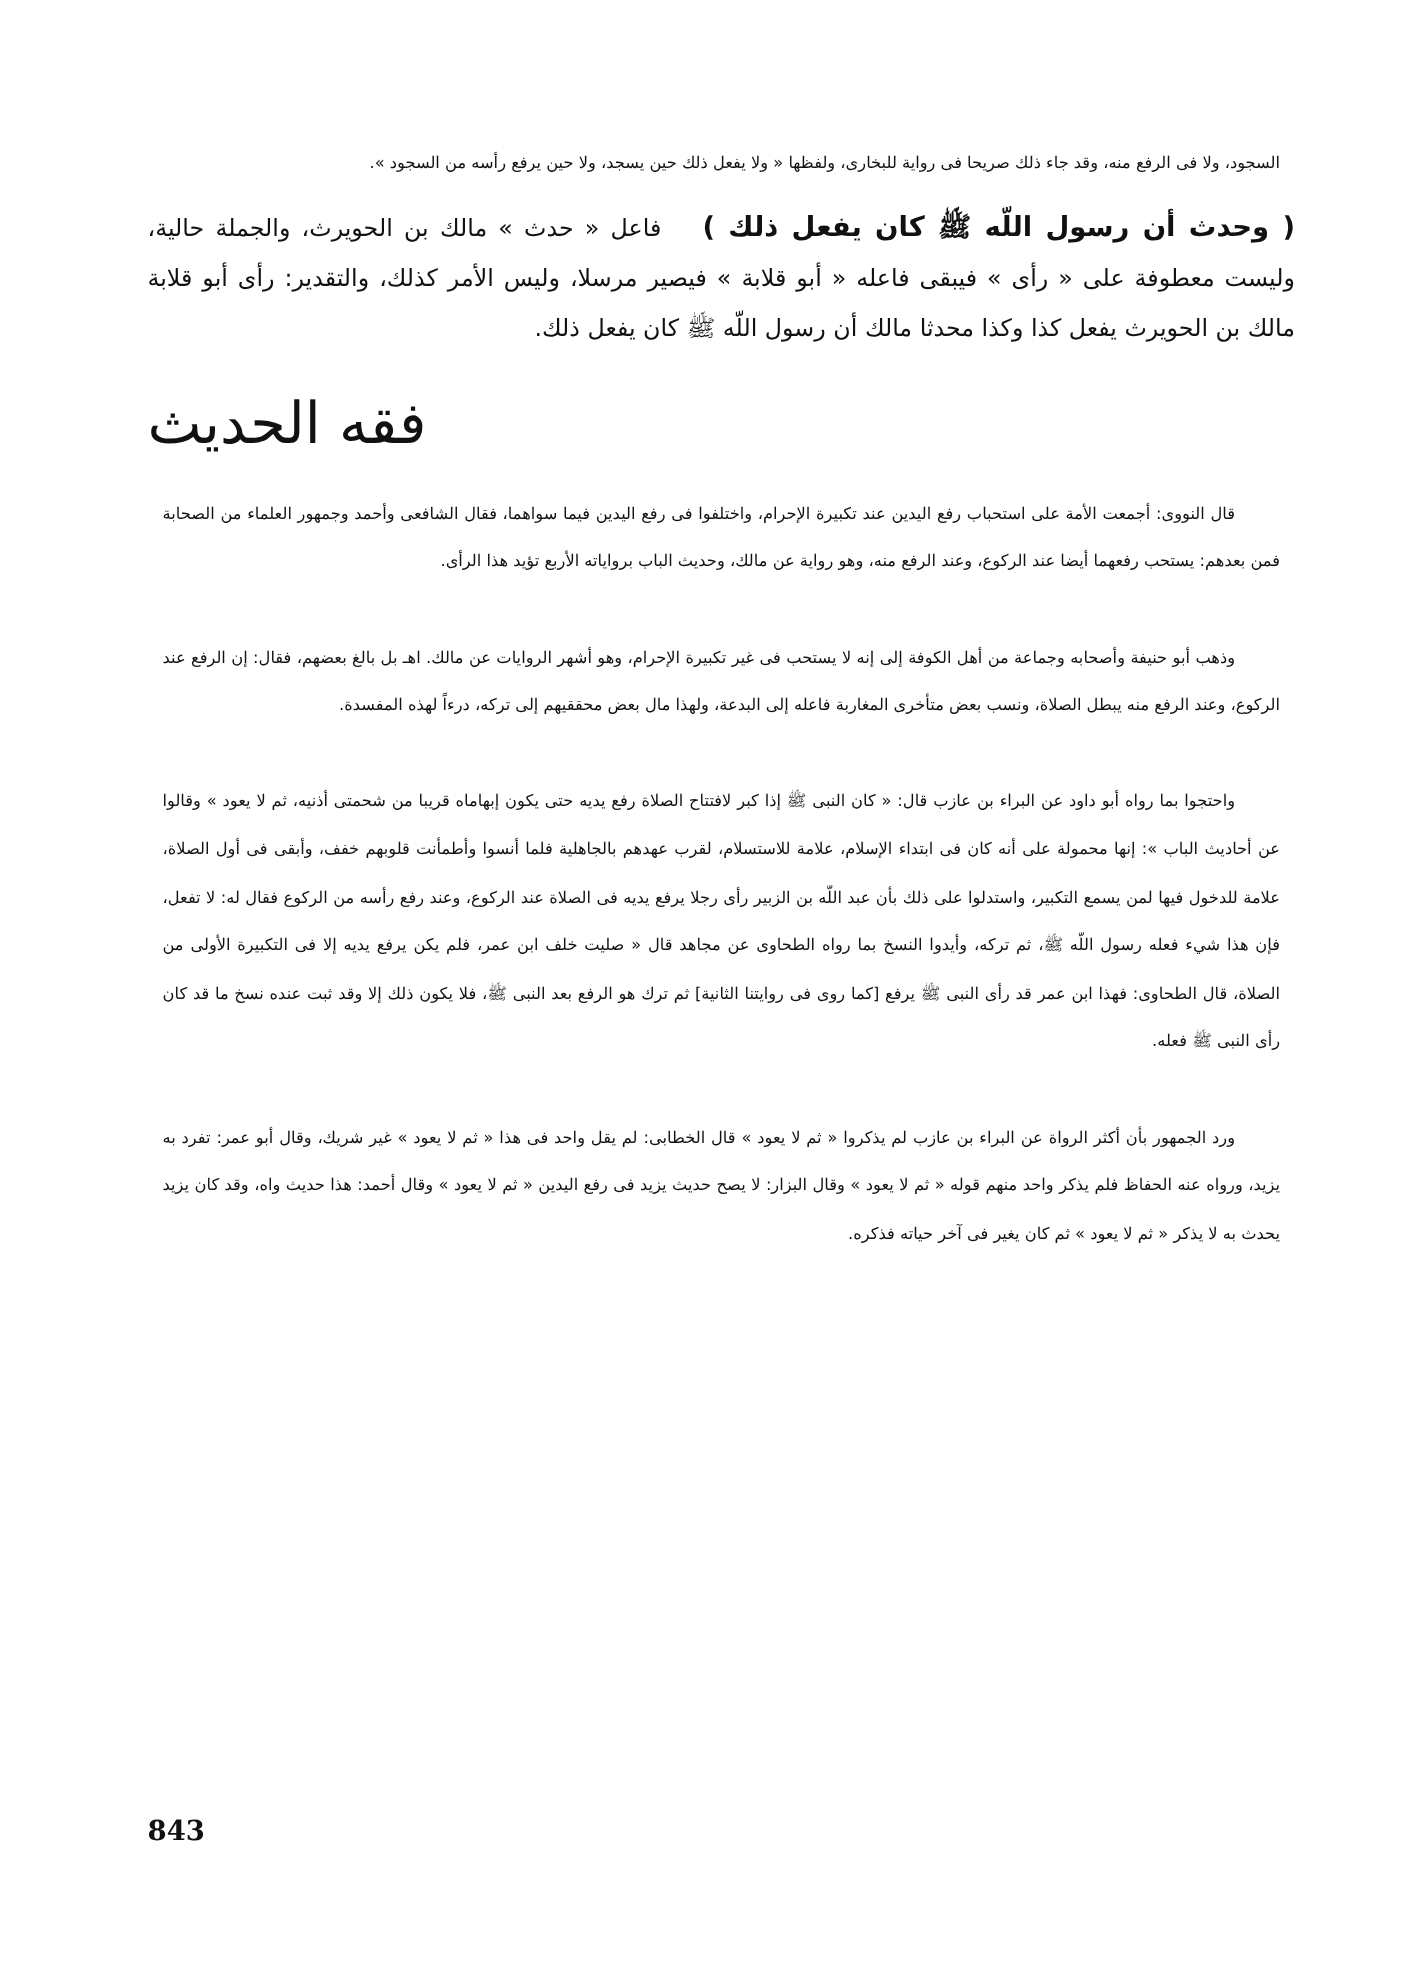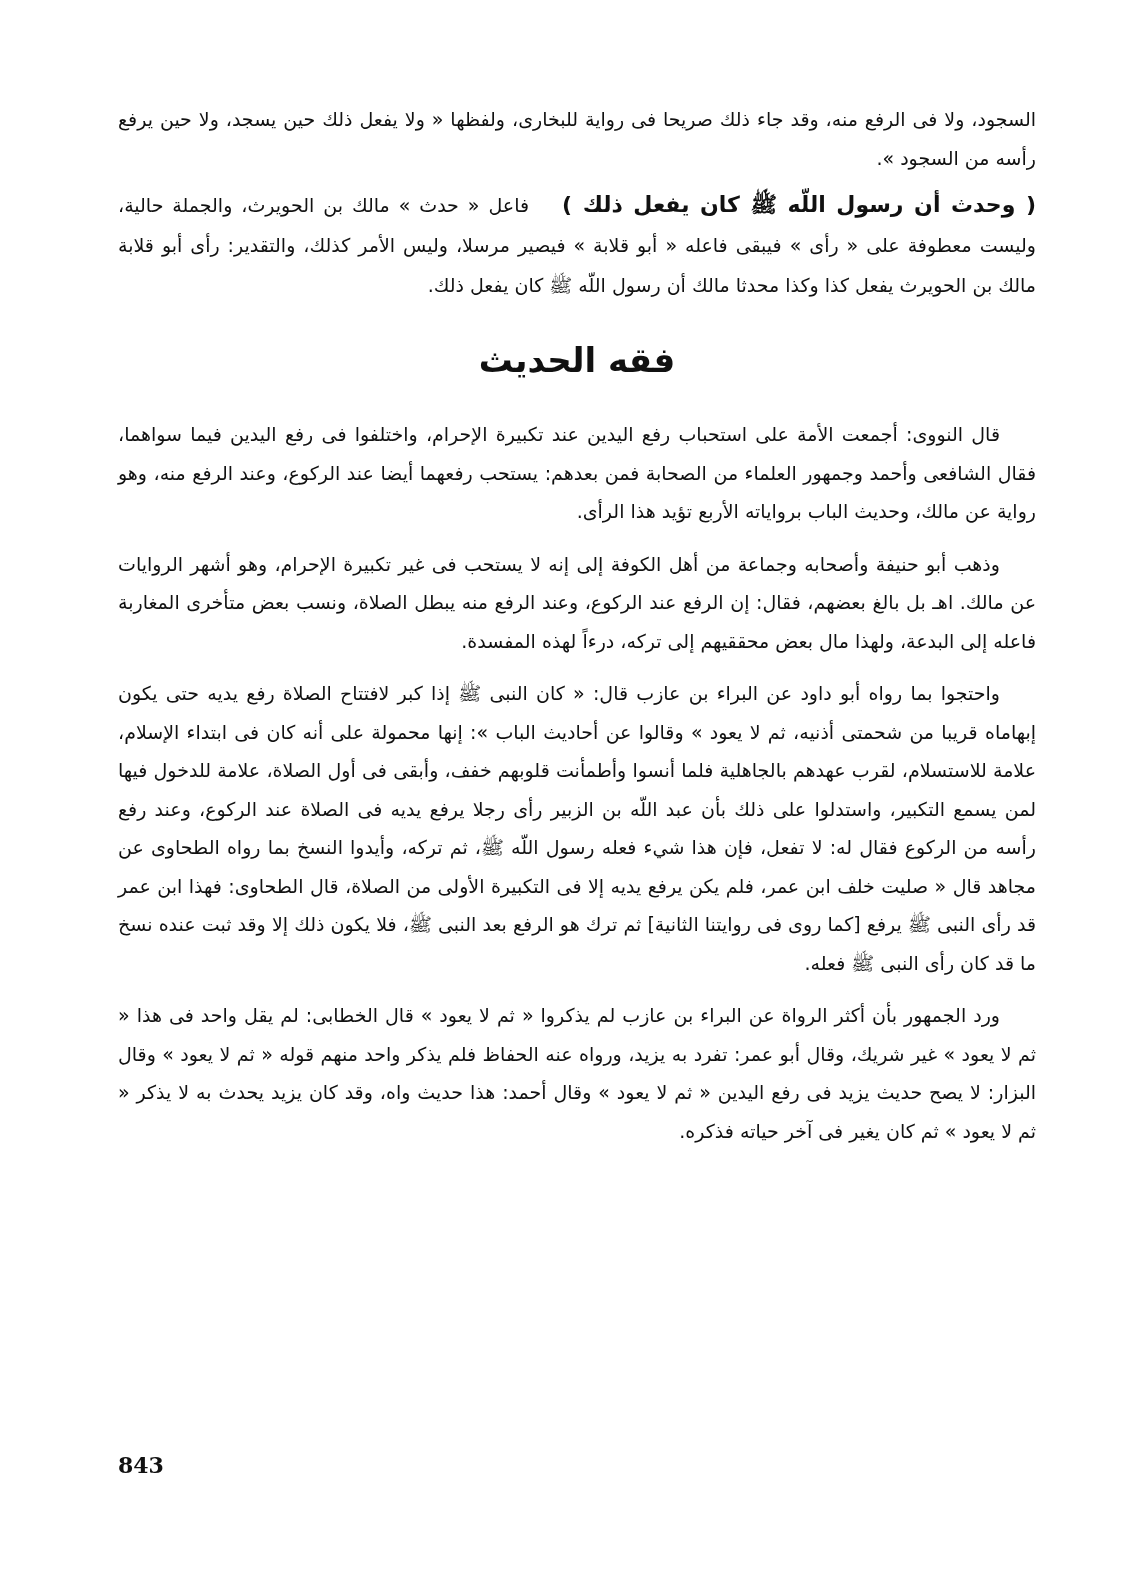--- a/index.html
+++ b/index.html
@@ -2,27 +2,27 @@
 <html><head>
   <meta charset="utf-8">
   <style>
     html, body { margin: 0; padding: 0; background: #ffffff; }
     body { width: 1138px; height: 1580px; position: relative; overflow: hidden; }
     .page {
       position: absolute; left: 118px; top: 100px; width: 918px;
       direction: rtl; text-align: justify; color: #111;
       font-family: "DejaVu Sans", sans-serif;
     }
-    .para { font-size: 19px; line-height: 38.5px; margin: 0; text-align-last: right; }
+    .para { font-size: 13px; line-height: 38.5px; margin: 12px; text-align-last: right; }
     .para.indent { text-indent: 36px; }
     .gap { height: 14px; }
     .lemma { font-weight: bold; font-size: 22px; margin-left: 24px; }
     .lemma-line { font-size: 19px; line-height: 40px; margin: 8px 0 0 0; }
     .section-title {
-      text-align: center; font-weight: bold; font-size: 34px;
+      text-align: left; font-weight: normal; font-size: 46px;
       margin: 30px 0 30px 0; line-height: 50px;
     }
     .page-number {
       position: absolute; left: 118px; top: 1452px;
       font-family: "DejaVu Serif", serif; font-weight: bold; font-size: 22px; color: #111;
       direction: rtl;
     }
   </style>
 </head>
 <body>

